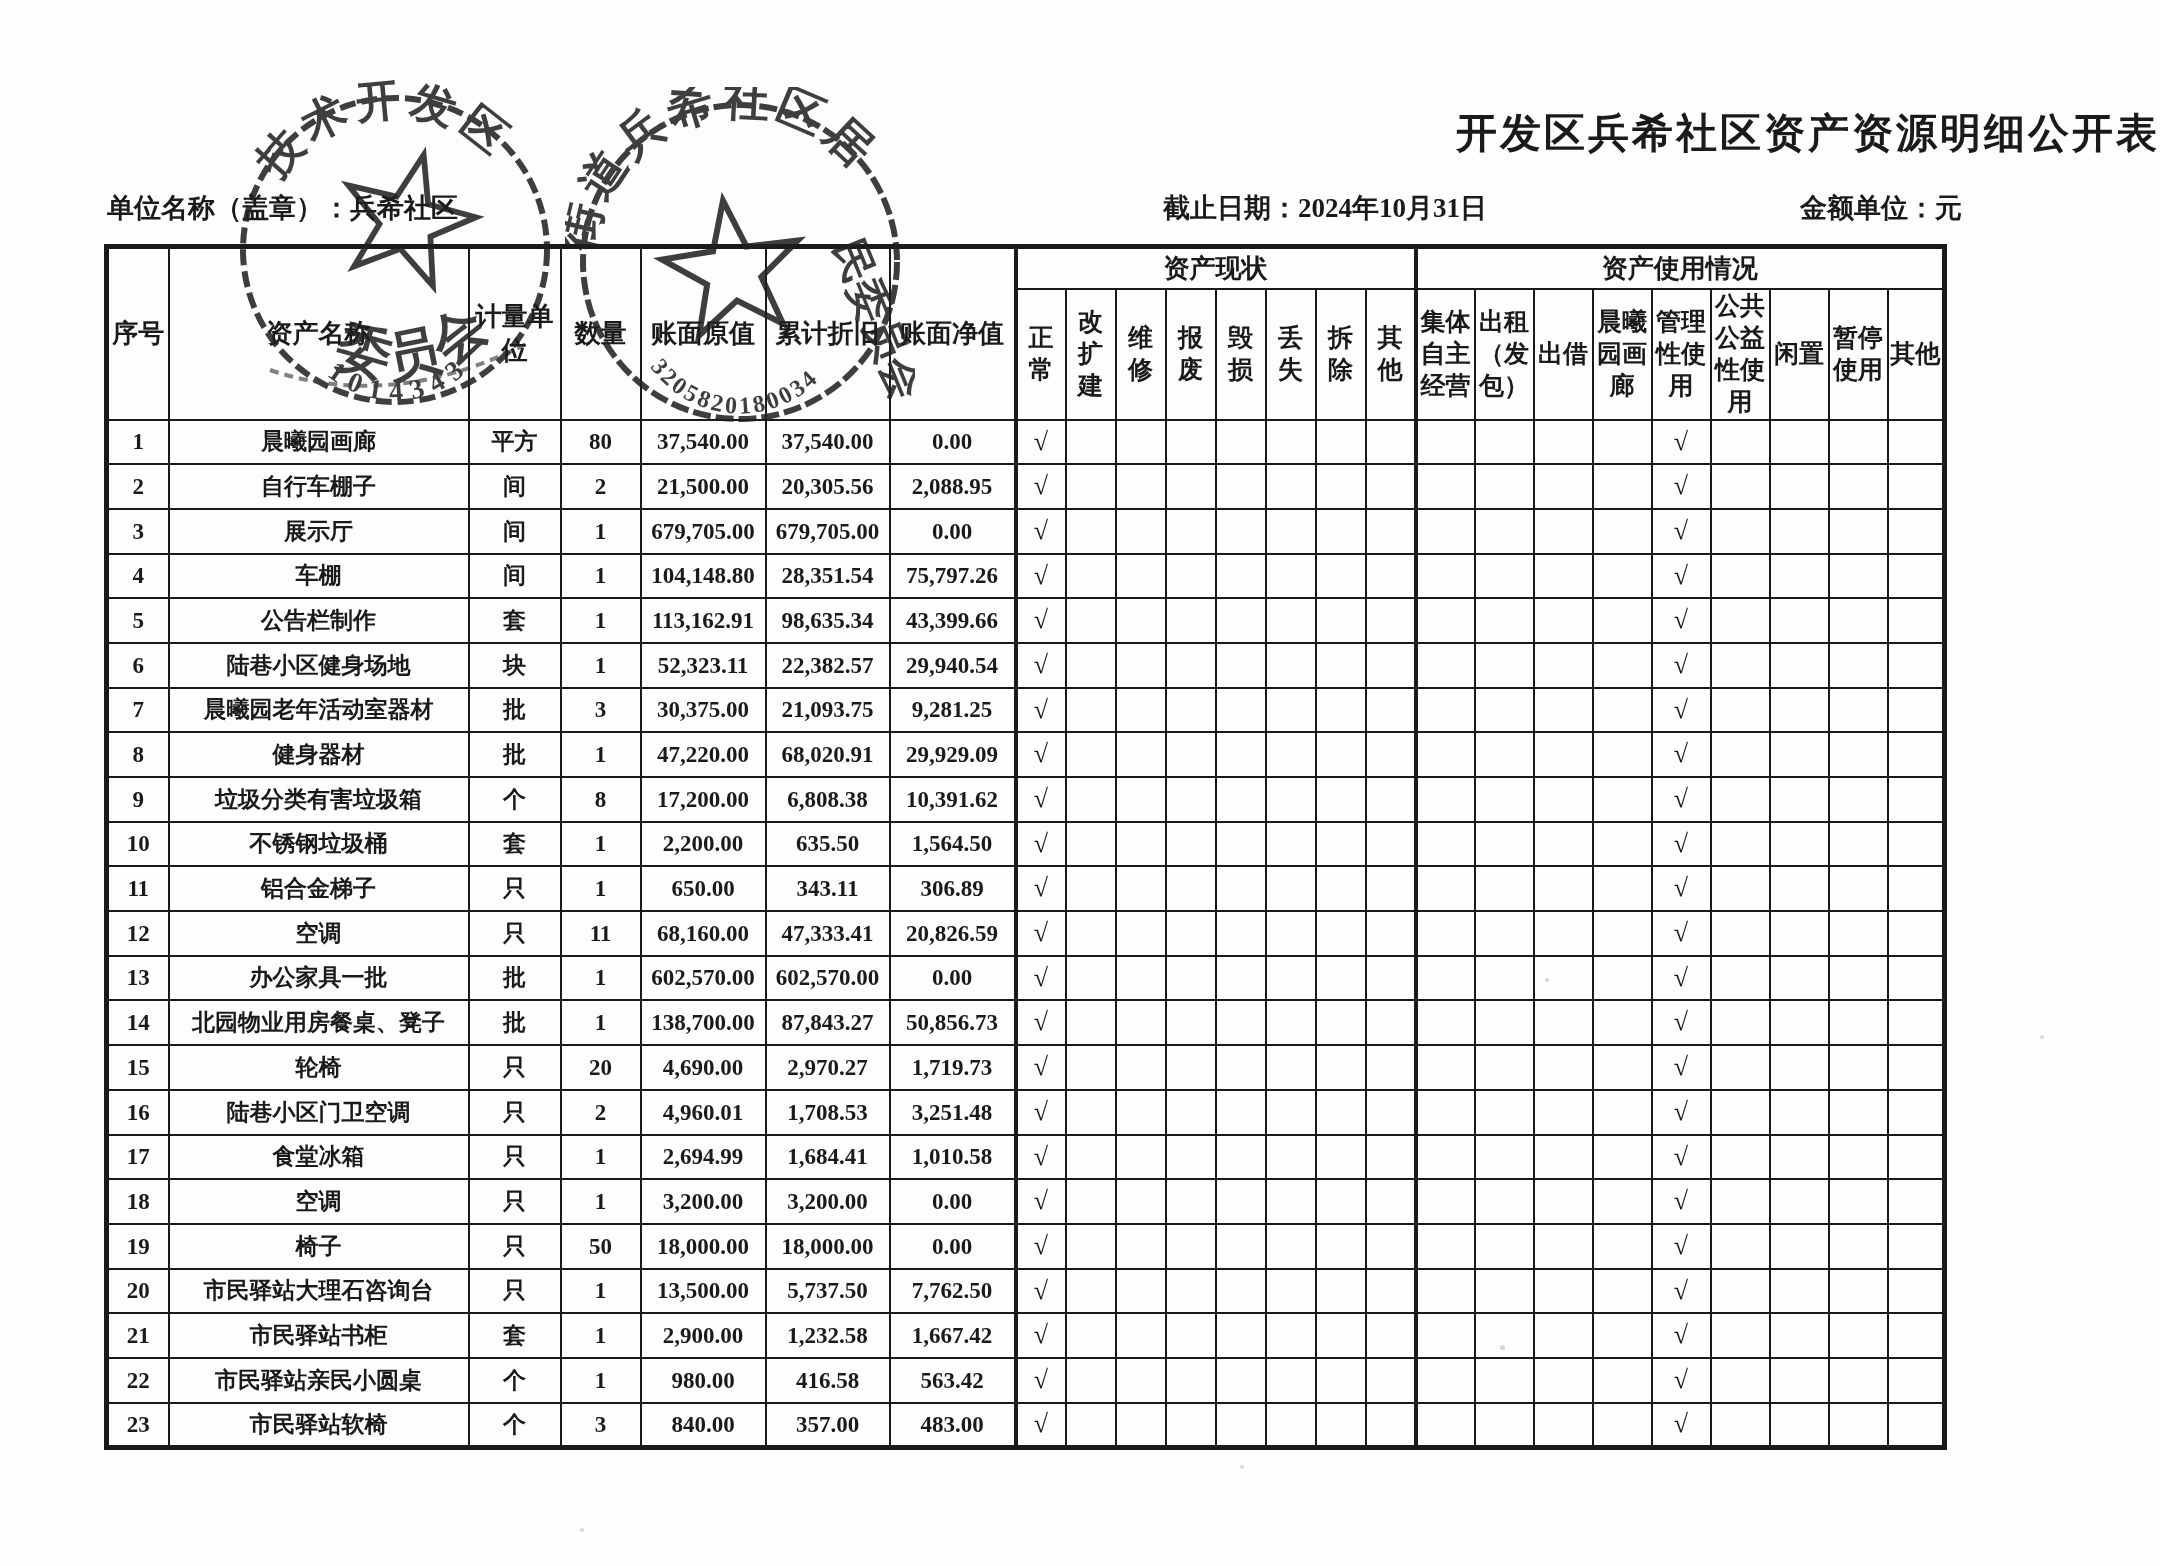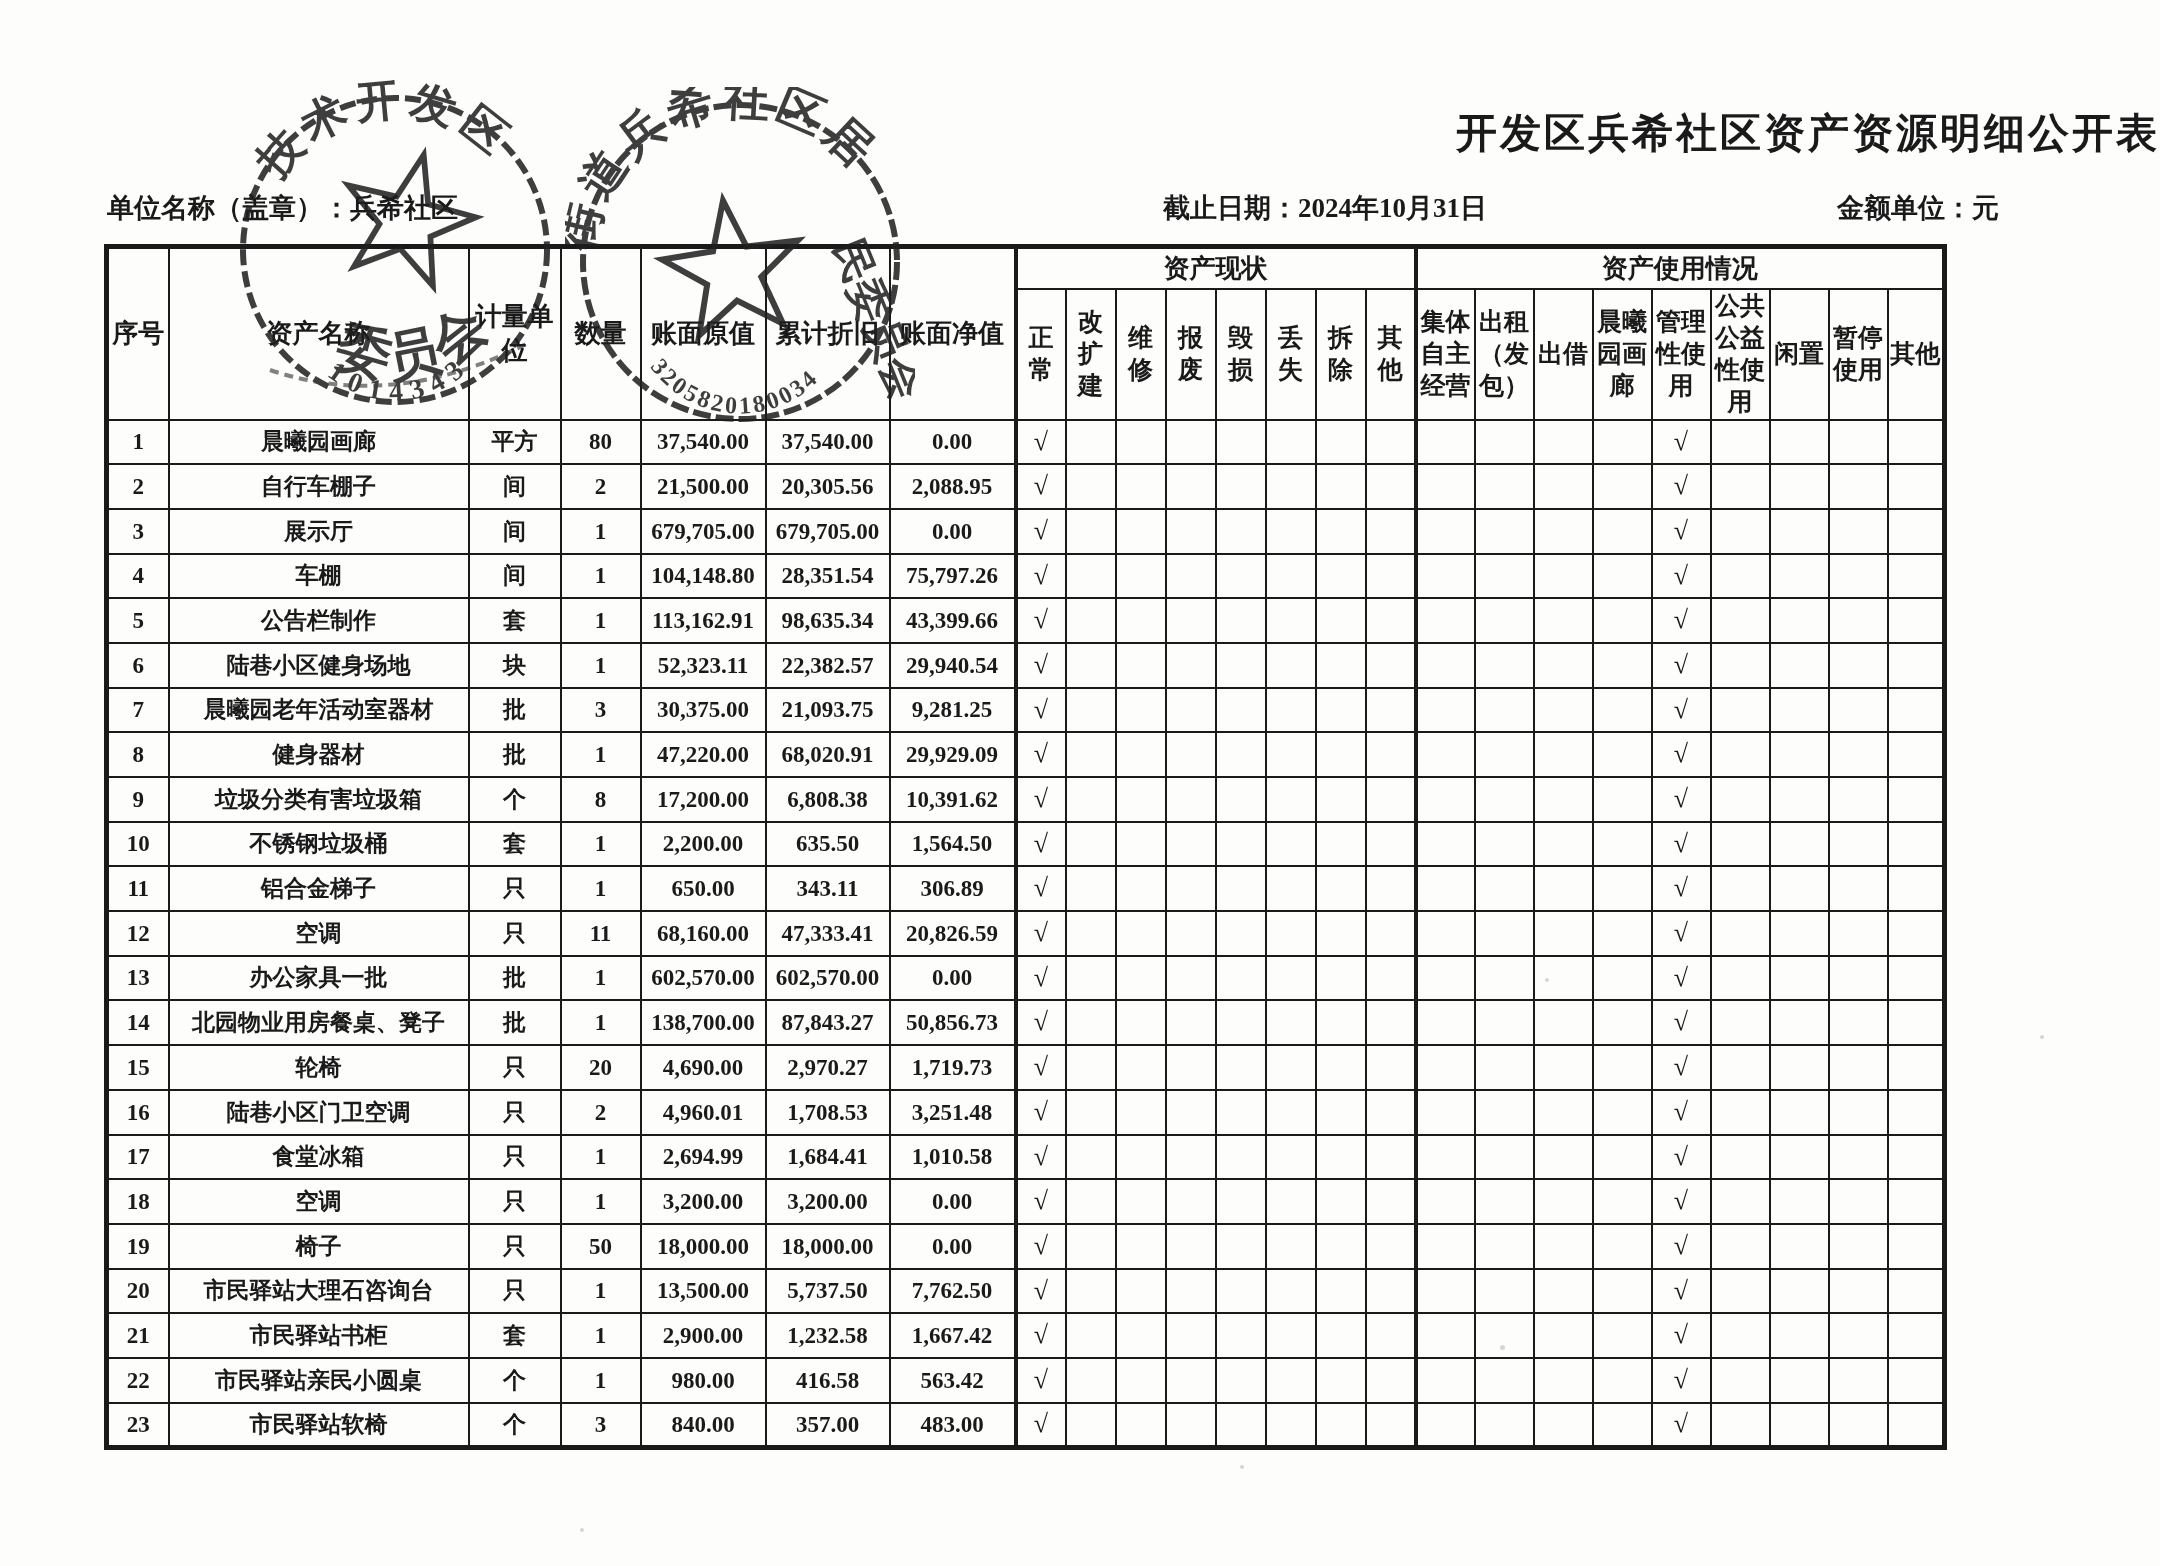--- a/index.html
+++ b/index.html
@@ -14,21 +14,21 @@
     font-family:"Liberation Serif","DejaVu Serif",serif;
     color:var(--ink);
   }
   .title{
     position:absolute;top:106px;left:0;width:100%;
     text-align:right;font-size:41px;font-weight:bold;letter-spacing:3px;
   }
   .info{position:absolute;top:190px;font-size:27px;font-weight:bold;white-space:nowrap;}
   #info-unit{left:107px;font-family:Liberation Serif, serif;}
   #info-date{left:1163px;text-align:center;}
-  #info-amount{left:1837px;}
+  #info-amount{left:1800px;}
 
   table.asset{
     position:absolute;left:104px;top:244px;width:1839px;
     border-collapse:collapse;table-layout:fixed;
     border:5px solid var(--ink);
   }
   .asset th,.asset td{
     border:2px solid var(--ink);
     text-align:center;vertical-align:middle;
     padding:0 1px;overflow:hidden;

